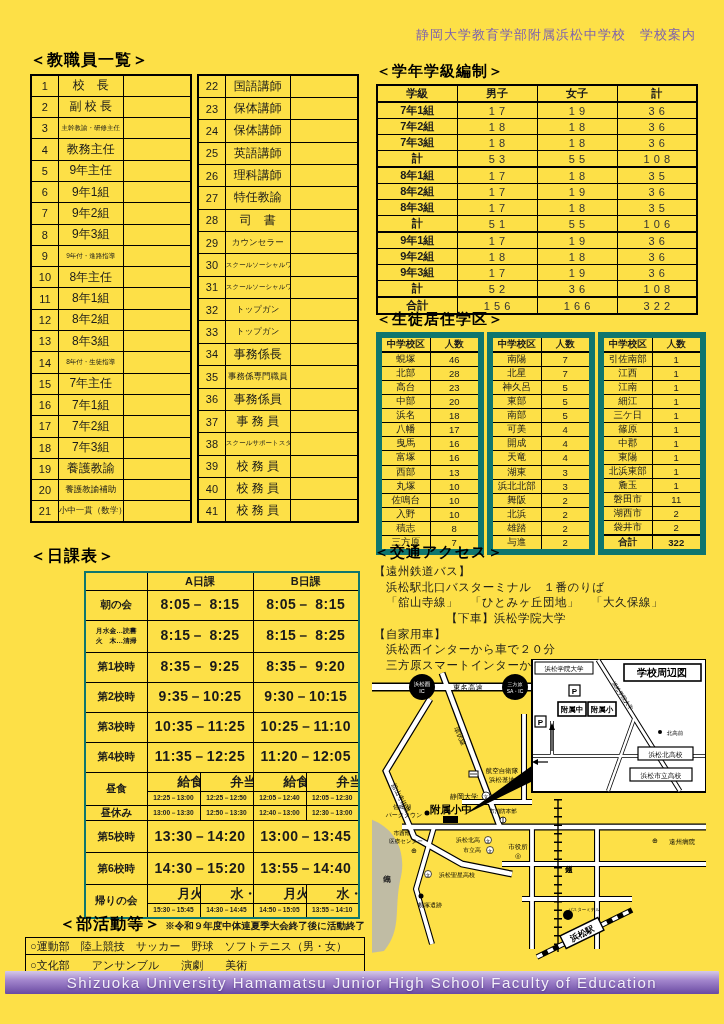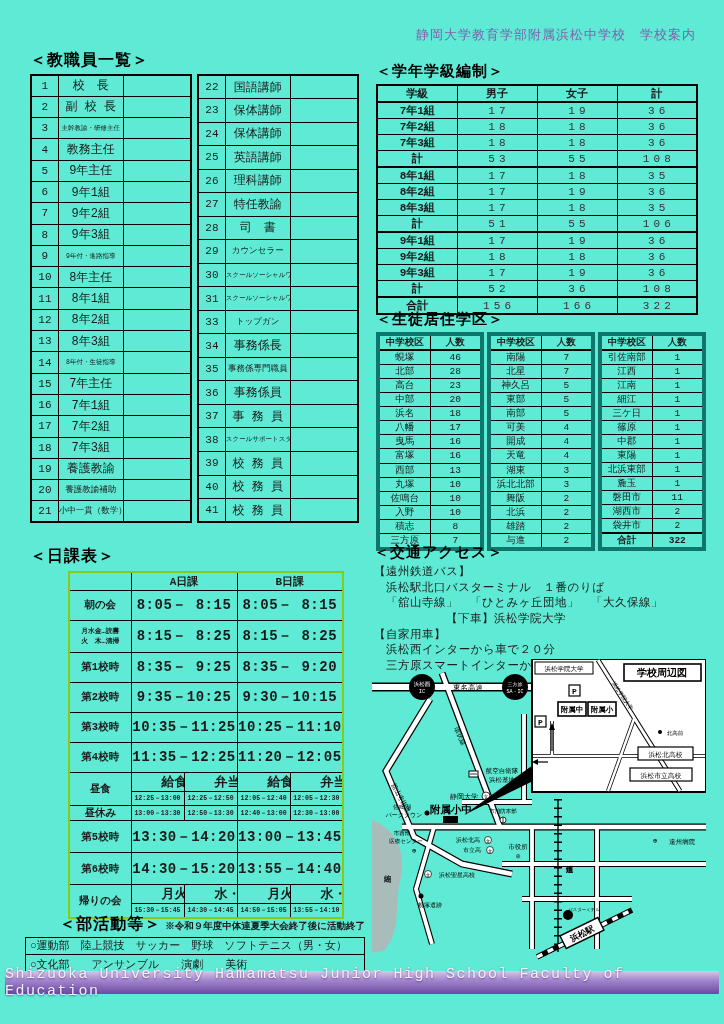--- a/index.html
+++ b/index.html
@@ -1,19 +1,19 @@
 <!DOCTYPE html>
 <html><head>
 <meta charset="utf-8">
 <style>
   * { margin:0; padding:0; box-sizing:border-box; }
   html,body { background:#fff; }
   #page {
-    position:relative; width:724px; height:1024px; background:#5eead4;
-    font-family:Liberation Mono, monospace; color:#1a1a1a; overflow:hidden;
+    position:relative; width:724px; height:1024px; background:#fde047;
+    font-family:Liberation Sans, sans-serif; color:#1a1a1a; overflow:hidden;
   }
   .sec-head { font-weight:bold; font-size:16px; color:#000; letter-spacing:1px; }
 
   
   #doc-title { position:absolute; top:26px; right:28px; font-size:13px; color:#7e62ae; letter-spacing:1px; }
 
   
   #staff-sec { position:absolute; left:30px; top:50px; width:332px; }
   #staff-tables { display:flex; gap:5px; margin-top:3px; }
   table.staff { border-collapse:collapse; table-layout:fixed; width:162px; border:2px solid #000; }
@@ -34,30 +34,30 @@
   table.grade th { font-weight:bold; border-bottom:2px solid #000; }
   table.grade td:first-child { font-weight:bold; }
   table.grade td:nth-child(n+2){ letter-spacing:.38em; text-indent:.38em; color:#333; }
   table.grade tr.total td { border-bottom:2px solid #000; }
   table.grade tr.grand td:first-child { font-weight:bold; }
 
   
   #district-sec { position:absolute; left:376px; top:310px; width:330px; }
   #district-sec .sec-head { font-size:15px; }
   #district-groups { display:flex; gap:3px; margin-top:3px; }
-  table.dist { border-collapse:collapse; table-layout:fixed; width:116px; border:4px solid #0f766e; }
+  table.dist { border-collapse:collapse; table-layout:fixed; width:116px; border:6px solid #0f766e; }
   table.dist th, table.dist td { border:1px solid #000; height:12.6px; text-align:center;
       vertical-align:middle; font-size:9.5px; overflow:hidden; white-space:nowrap; }
   table.dist th { font-weight:bold; border-bottom:2px solid #000; font-size:9.5px; }
   table.dist td:first-child { width:69px; }
   table.dist tr.grand td { border-top:2px solid #000; font-weight:bold; }
 
   
   #schedule-sec { position:absolute; left:30px; top:546px; width:332px; }
-  table.sched { border-collapse:collapse; table-layout:fixed; width:274px; border:2px solid #84cc16; margin:4px 0 0 38px; }
+  table.sched { border-collapse:collapse; table-layout:fixed; width:274px; border:2px solid #0f766e; margin:4px 0 0 54px; }
   table.sched td { border:1px solid #000; text-align:center; vertical-align:middle; overflow:hidden; white-space:nowrap; }
   table.sched tr.hdr td { height:18px; font-weight:bold; font-size:11px; }
   table.sched tr.big td { height:30px; }
   table.sched tr.big2 td { height:32px; }
   table.sched tr.subr td { height:14.5px; }
   table.sched td.lbl { font-weight:bold; font-size:10.5px; }
   table.sched td.lblsm div { font-size:6.8px; font-weight:bold; line-height:1.5; }
   table.sched td.time { font-weight:bold; font-size:14px; letter-spacing:.5px; }
   table.sched td.sub { font-weight:bold; font-size:13px;padding-left:30px; }
   table.sched td.tsm { font-weight:bold; font-size:6.6px; color:#222; }
@@ -251,20 +251,25 @@
               <td></td>
             </tr>
             <tr class="xs">
               <td>30</td>
               <td>スクールソーシャルワーカー</td>
               <td></td>
             </tr>
             <tr class="xs">
               <td>31</td>
               <td>スクールソーシャルワーカー</td>
+              <td></td>
+            </tr>
+            <tr class="sm">
+              <td>32</td>
+              <td>トップガン</td>
               <td></td>
             </tr>
             <tr class="sm">
               <td>33</td>
               <td>トップガン</td>
               <td></td>
             </tr>
             <tr>
               <td>34</td>
               <td>事務係長</td>

